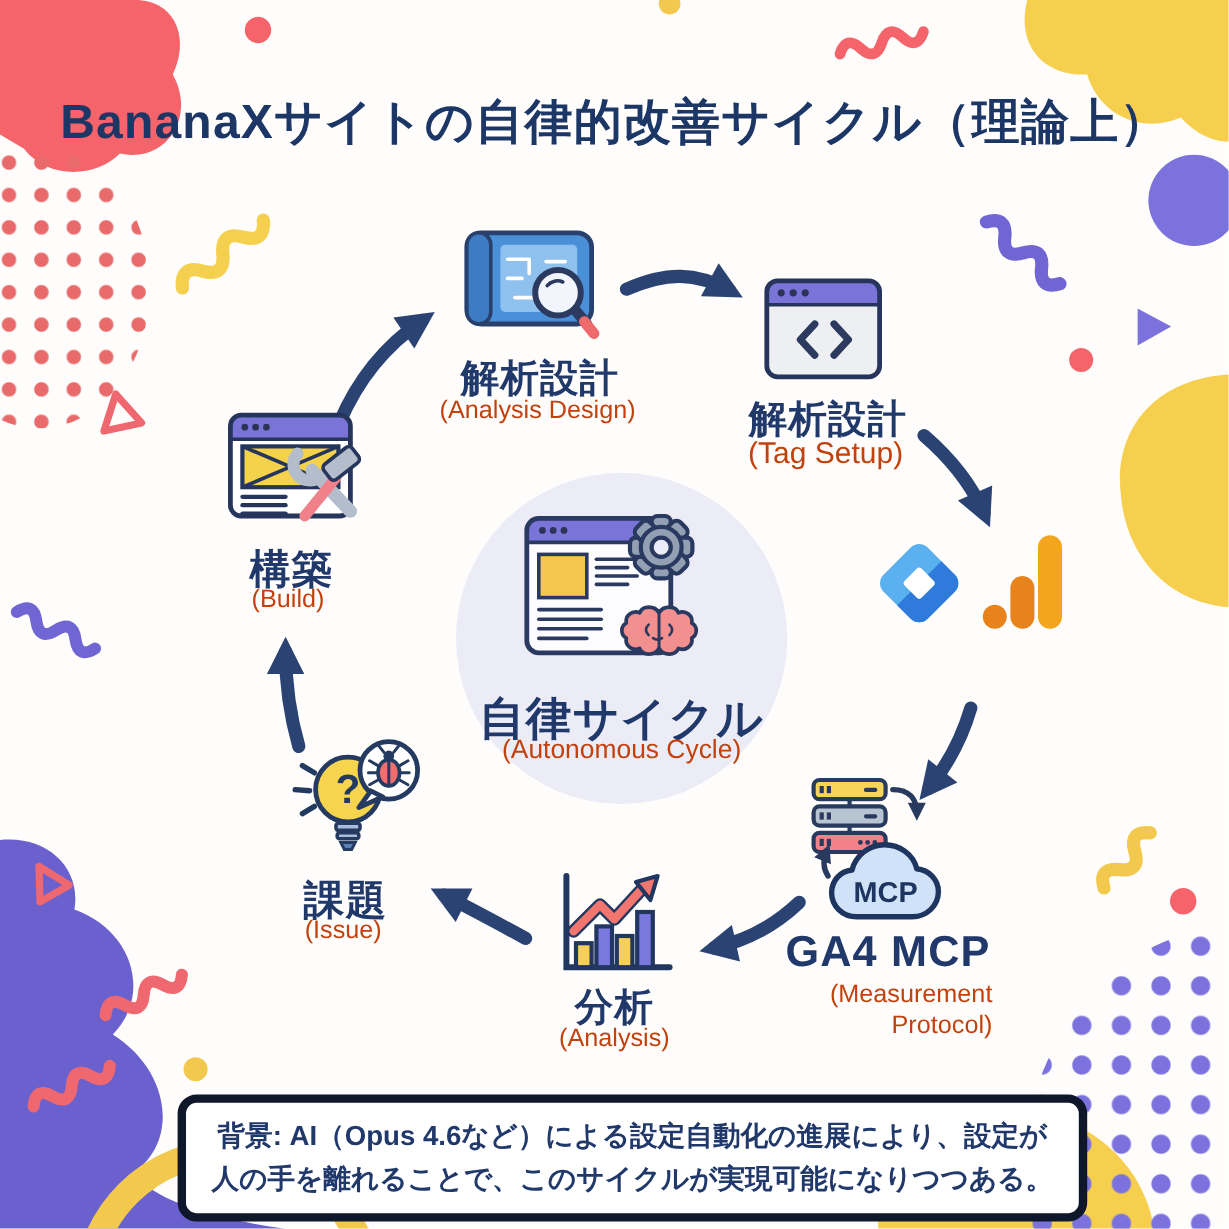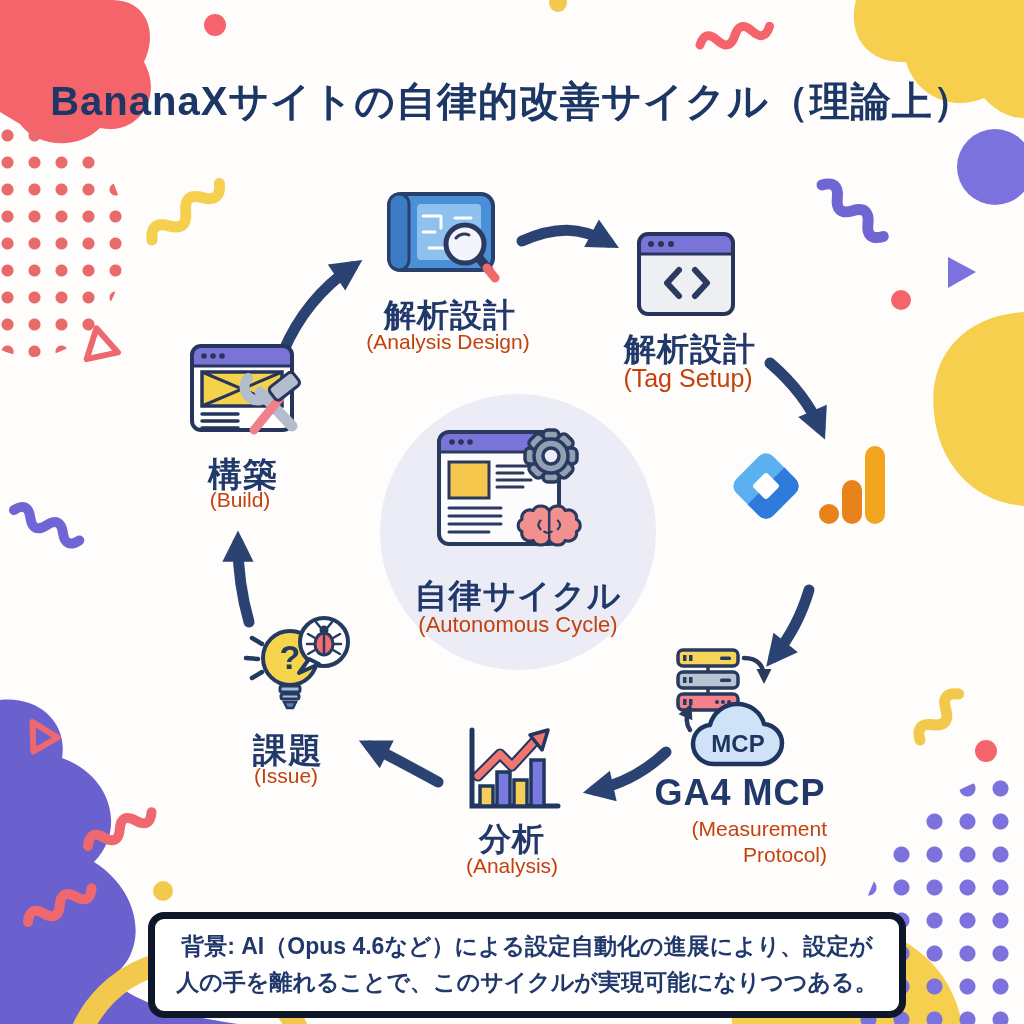--- a/index.html
+++ b/index.html
@@ -325,21 +325,21 @@
 
   <div class="label" style="left:512px;top:818px;font-size:32px">分析</div>
   <div class="sublabel" style="left:512px;top:854px;font-size:21px">(Analysis)</div>
 
   <div class="label" style="left:288px;top:728px;font-size:34px">課題</div>
   <div class="sublabel" style="left:286px;top:764px;font-size:21px">(Issue)</div>
 
   <div class="label" style="left:243px;top:452px;font-size:34px">構築</div>
   <div class="sublabel" style="left:240px;top:488px;font-size:21px">(Build)</div>
 
-  <div class="label" style="left:518px;top:574px;font-size:33px">自律サイクル</div>
+  <div class="label" style="left:518px;top:574px;font-size:38px">自律サイクル</div>
   <div class="sublabel" style="left:518px;top:612px;font-size:22px">(Autonomous Cycle)</div>
 
   <div id="note-box">
     <div>背景: AI（Opus 4.6など）による設定自動化の進展により、設定が</div>
     <div>人の手を離れることで、このサイクルが実現可能になりつつある。</div>
   </div>
 
 </div>
 
 </body></html>

